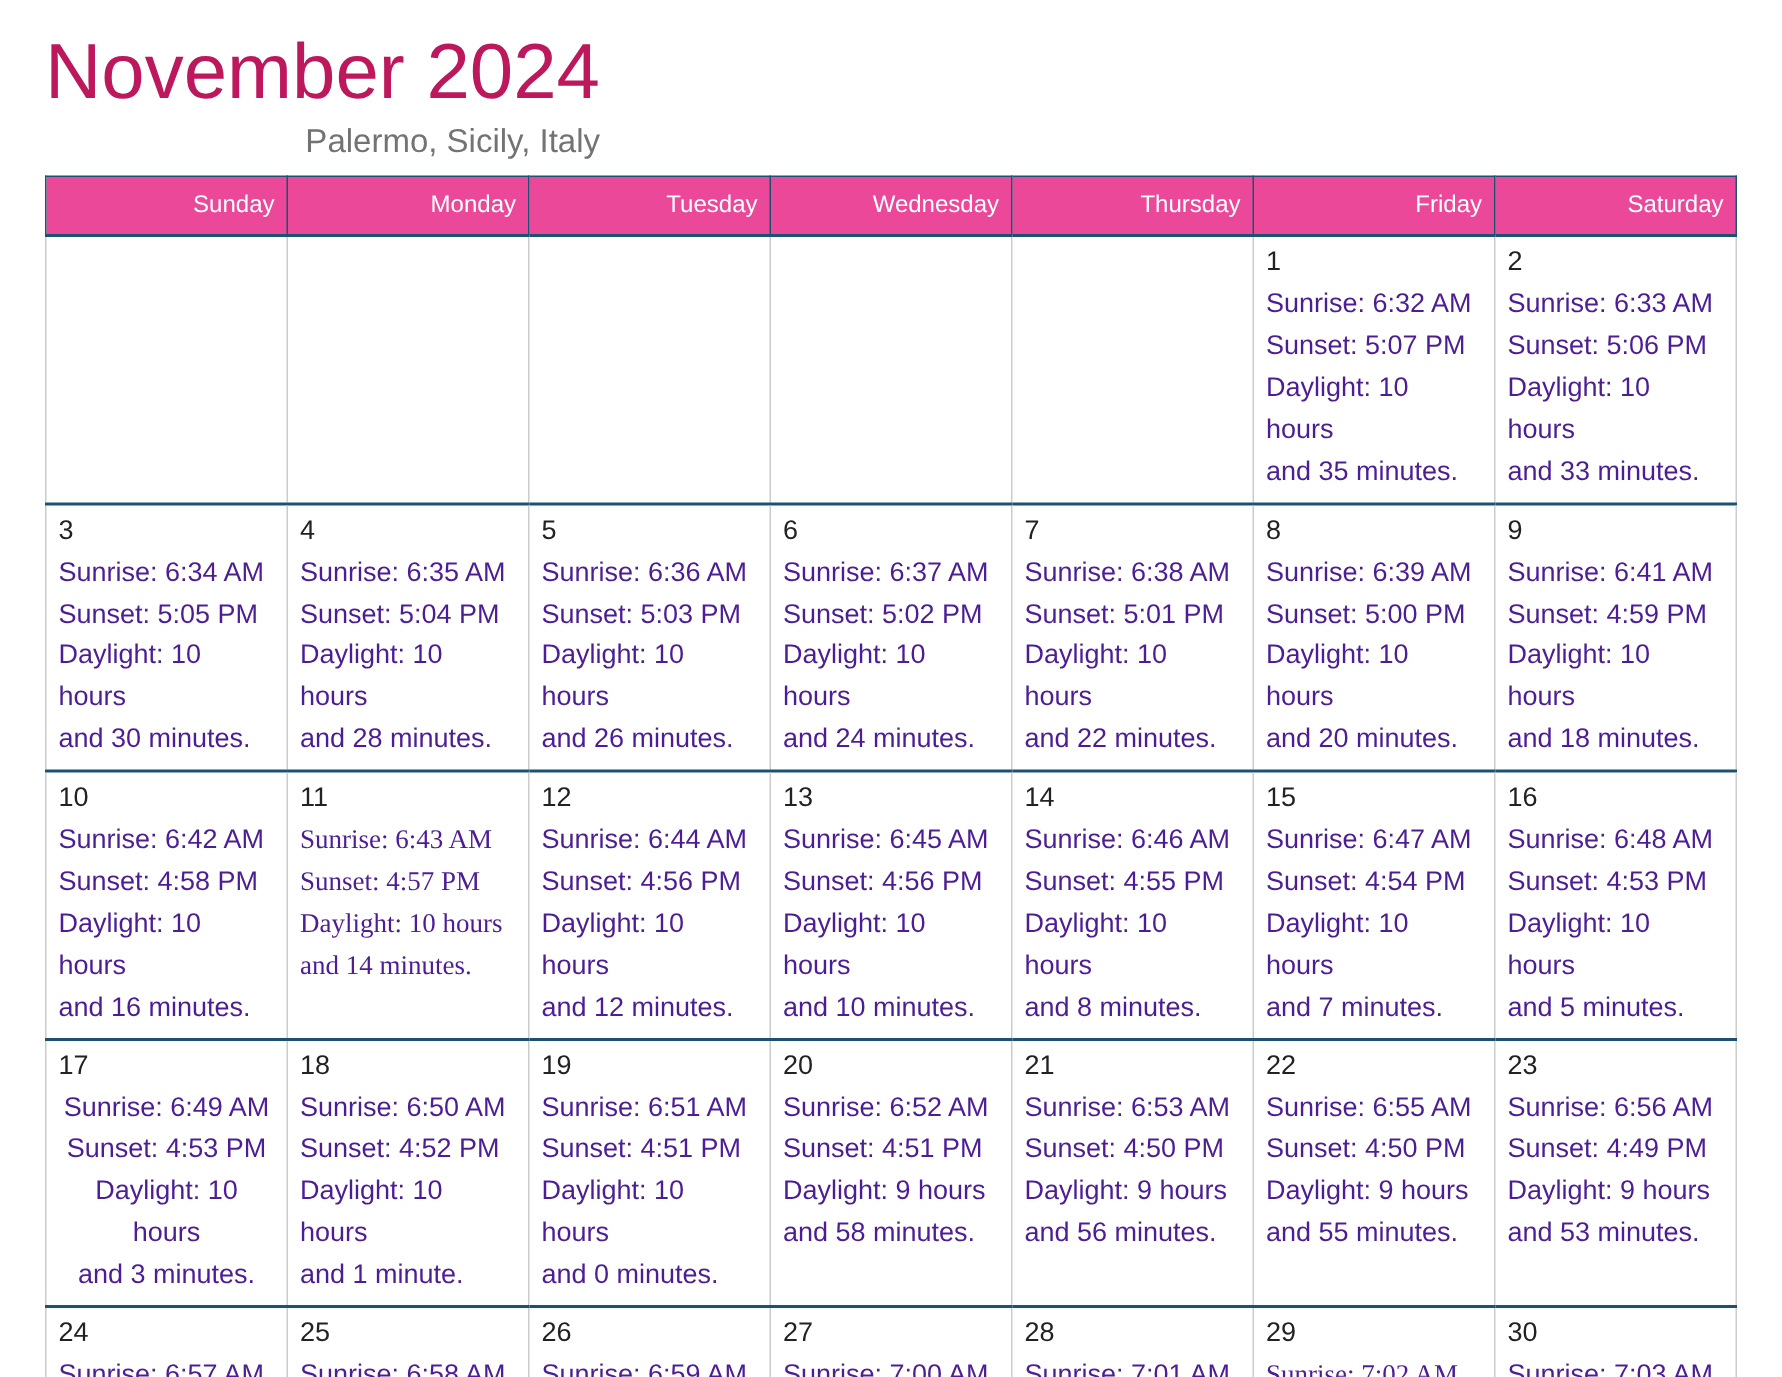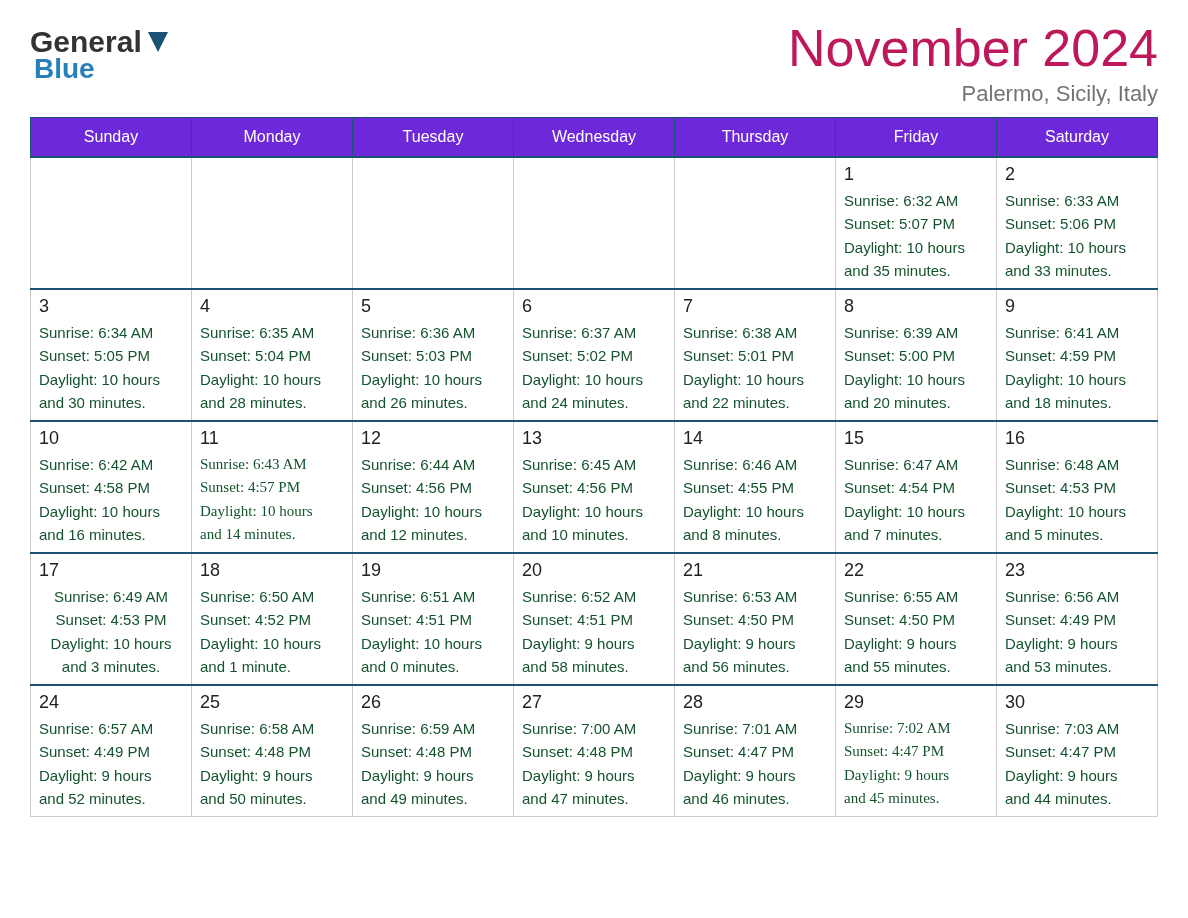--- a/index.html
+++ b/index.html
@@ -29,24 +29,24 @@
       font-size: 22px;
       color: #737373;
       margin-top: 4px;
     }
     .calendar {
       width: 100%;
       border-collapse: collapse;
       margin-top: 10px;
     }
     .calendar th {
-      background-color: #6d28d9;
+      background-color: #ec4899;
       color: #fff;
       padding: 10px 8px;
-      text-align: center;
+      text-align: right;
       font-size: 16px;
       font-weight: normal;
       border: 1px solid #1a5276;
     }
     .calendar td {
       vertical-align: top;
       padding: 6px 8px;
       border: 1px solid #ccc;
       width: 14.28%;
       min-height: 120px;
@@ -58,22 +58,22 @@
       border-top: 2px solid #1a5276;
     }
     .day-number {
       font-size: 18px;
       color: #222;
       font-weight: normal;
       display: block;
       margin-bottom: 4px;
     }
     .day-info {
-      font-size: 15px;
-      color: #14532d;
+      font-size: 18px;
+      color: #4c1d95;
       line-height: 1.55;
     }
     .empty-cell {
       background: #f9f9f9;
     }
     .logo-container {
       display: flex;
       flex-direction: column;
       align-items: flex-start;
       padding-top: 5px;
@@ -85,29 +85,20 @@
     .general-text {
       font-size: 30px;
       font-weight: bold;
       color: #333;
     }
   </style>
 </head>
 <body>
 
 <div class="header">
-  <div class="logo-container">
-    <div class="logo-row1">
-      <span class="general-text">General</span>
-      <svg width="28" height="28" viewBox="0 0 28 28" style="margin-left:2px; margin-top:0px;">
-        <polygon points="4,4 24,4 14,24" fill="#1a5276"></polygon>
-      </svg>
-    </div>
-    <span style="font-size:28px; font-weight:bold; color:#2980b9; margin-left:4px; margin-top:-6px;">Blue</span>
-  </div>
   <div class="title-area">
     <div class="main-title">November 2024</div>
     <div class="subtitle">Palermo, Sicily, Italy</div>
   </div>
 </div>
 
 <table class="calendar">
   <thead>
     <tr>
       <th>Sunday</th>

